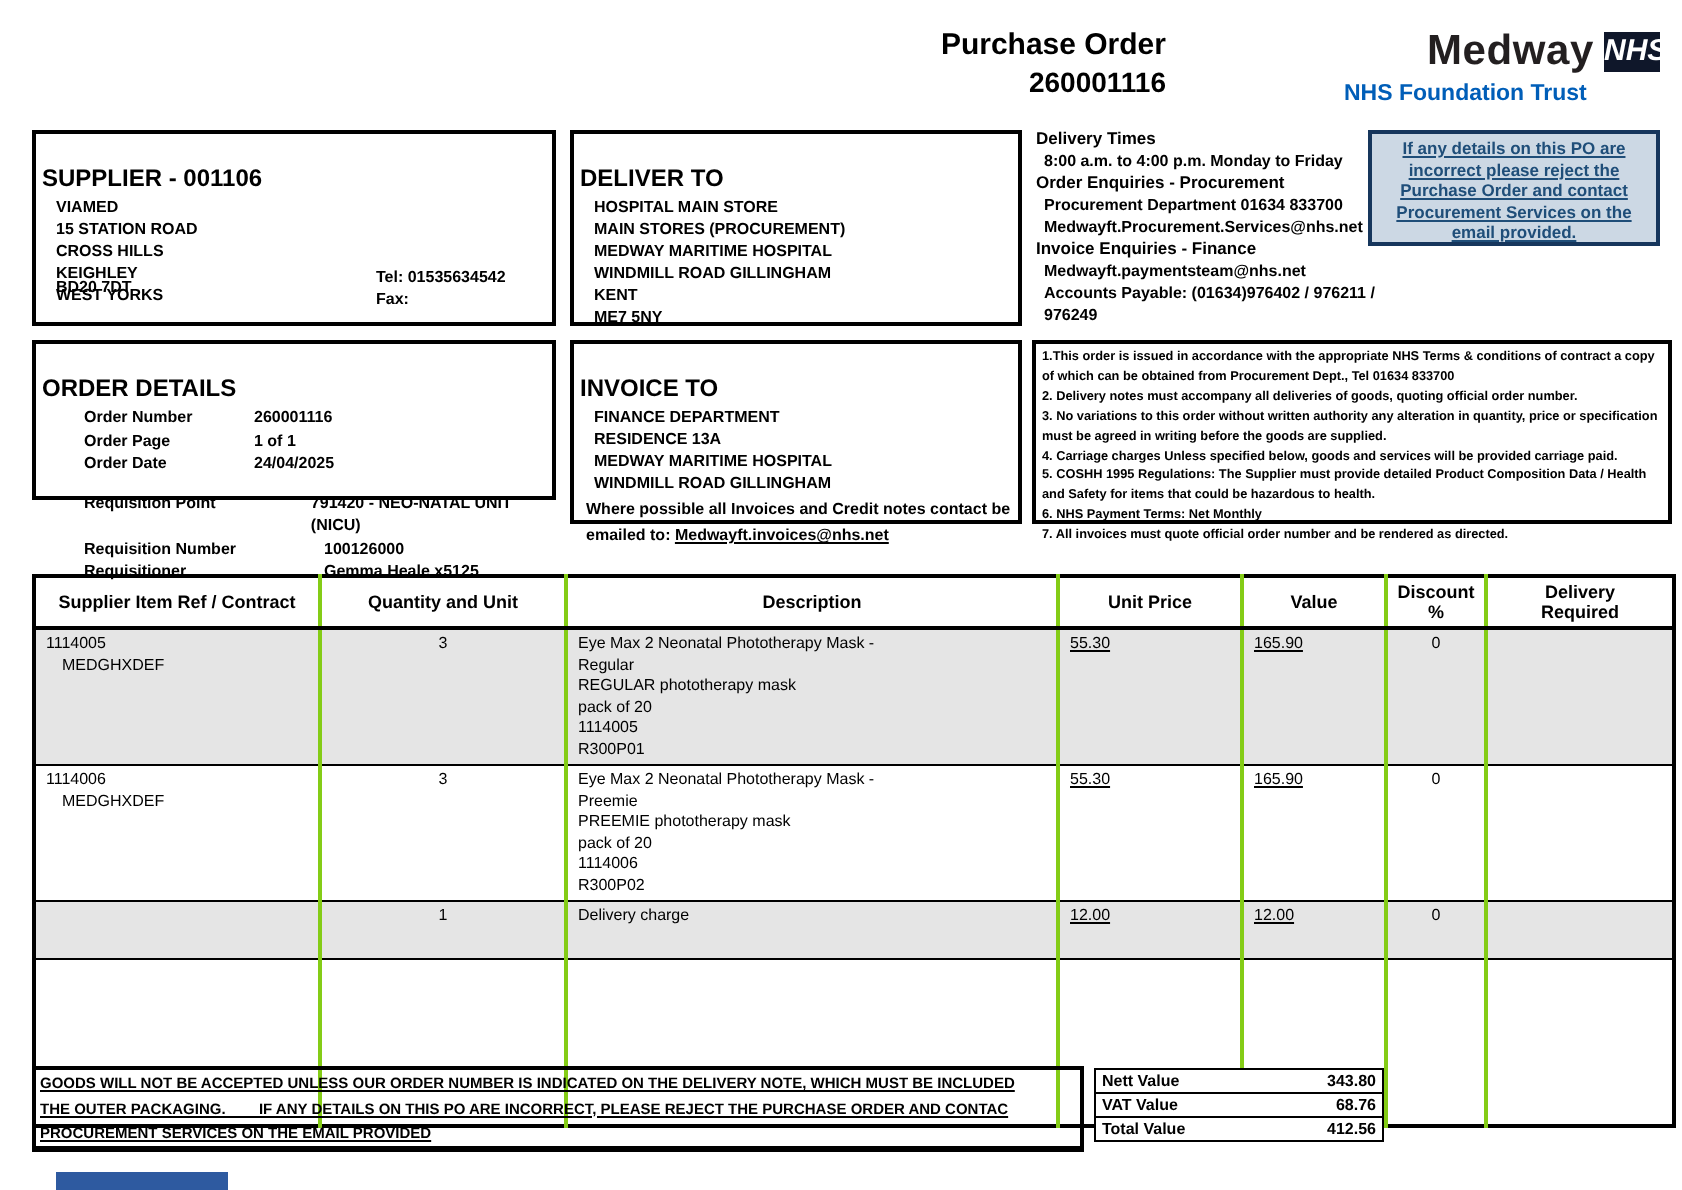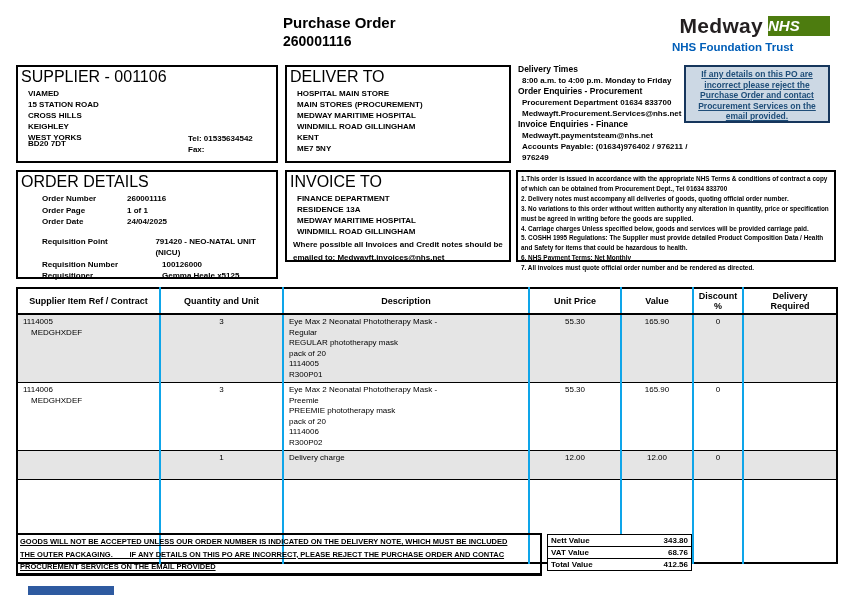--- a/index.html
+++ b/index.html
@@ -1,38 +1,38 @@
 <!DOCTYPE html>
 <html><head>
 <meta charset="utf-8">
 <style>
   * { margin:0; padding:0; box-sizing:border-box; }
   body { background:#fff; }
   .page { position:relative; width:841px; height:595px; background:#ffffff;
           font-family:"Liberation Sans", sans-serif; color:#000; overflow:hidden; }
 
   
-  .title-block { position:absolute; left:283px; top:14px; width:300px; text-align:left; }
+  .title-block { position:absolute; left:283px; top:14px; width:300px; text-align:right; }
   .title-main { font-size:15px; font-weight:bold; }
   .title-num  { font-size:14px; font-weight:bold; margin-top:2px; }
   .logo-block { position:absolute; left:650px; top:14px; width:180px; }
   .logo-row { display:flex; justify-content:flex-end; align-items:center; gap:5px; }
   .medway-name { font-size:21px; font-weight:600; color:#231f20; letter-spacing:0.3px; }
-  .nhs-box { width:62px; height:20px; background:#4d7c0f; color:#fff; font-weight:bold;
-             font-style:italic; font-size:15px; text-align:left; line-height:20px; }
+  .nhs-box { width:28px; height:20px; background:#0f172a; color:#fff; font-weight:bold;
+             font-style:italic; font-size:15px; text-align:right; line-height:20px; }
   .trust-sub { margin-top:3px; color:#005EB8; font-weight:bold; font-size:11.5px; text-align:left;padding-left:22px; }
 
   
   .box { position:absolute; border:2px solid #000; background:#fff; }
   .box-supplier { left:16px; top:65px; width:262px; height:98px; }
   .box-deliver  { left:285px; top:65px; width:226px; height:98px; }
-  .box-order    { left:16px; top:170px; width:262px; height:109px; }
+  .box-order    { left:16px; top:170px; width:262px; height:80px; }
   .box-invoice  { left:285px; top:170px; width:226px; height:92px; }
   .box-terms    { left:516px; top:170px; width:320px; height:92px; padding:2px 3px; }
-  .box-head { font-size:16px; font-weight:normal; padding:1px 3px 2px 3px; }
+  .box-head { font-size:12px; font-weight:bold; padding:15px 3px 2px 3px; }
   .addr-line { font-size:8px; font-weight:bold; line-height:11px; padding-left:10px; }
 
   .telfax { position:absolute; left:170px; top:66px; font-size:8px; font-weight:bold; line-height:11px; }
   .postcode { position:absolute; left:10px; top:72px; font-size:8px; font-weight:bold; }
 
   
   .contact { position:absolute; left:518px; top:64px; width:175px; font-size:8px;
              font-weight:bold; line-height:11px; }
   .contact .chead { font-size:8.5px; }
   .contact .cval { padding-left:4px; }
@@ -47,29 +47,29 @@
   .gap6 { height:8px; }
 
   .inv-note { font-size:8px; font-weight:bold; padding-left:6px; line-height:11px; margin-top:2px; }
   .inv-email { text-decoration:underline; }
 
   .terms-line { font-size:6.4px; font-weight:bold; line-height:9.9px; }
 
   
   .items { position:absolute; left:16px; top:265px; width:820px; border-collapse:collapse;
            table-layout:fixed; }
-  .items td, .items th { border-left:2px solid #0ea5e9; vertical-align:top; overflow:hidden; }
+  .items td, .items th { border-left:2px solid #84cc16; vertical-align:top; overflow:hidden; }
   .items tr > *:first-child { border-left:2px solid #000; }
   .items { border:2px solid #000;margin-top:22px; }
   .items th { font-size:9px; font-weight:bold; text-align:center; padding:2px;
               border-bottom:2px solid #000; vertical-align:middle; }
   .items td { font-size:8px; padding:2px 5px; border-top:1px solid #000; line-height:10.5px; }
   .items tr.filler td { border-top:1px solid #000; }
   .gray td { background:#e5e5e5; }
-  .cell-c { text-align:center; } .cell-r { text-align:center; }
+  .cell-c { text-align:center; } .cell-r { text-align:left;text-decoration:underline; }
   .contract-line { padding-left:8px; }
   .h-hdr { height:26px; } .h-r0 td { height:63px; } .h-r1 td { height:63px; }
   .h-r2 td { height:29px; } .h-fill td { height:83px; }
 
   
   .goods-box { position:absolute; left:16px; top:533px; width:526px; height:43px;
                border:2px solid #000; border-bottom-width:3px; padding:1px 2px; overflow:hidden; }
   .goods-line { font-size:7.5px; font-weight:bold; text-decoration:underline;
                 white-space:pre; line-height:12.5px; }
   .totals { position:absolute; left:547px; top:534px; width:145px; }
@@ -162,21 +162,21 @@
       <span>Gemma Heale x5125</span>
     </div>
   </div>
 
   <div class="box box-invoice">
     <div class="box-head">INVOICE TO</div>
     <div class="addr-line">FINANCE DEPARTMENT</div>
     <div class="addr-line">RESIDENCE 13A</div>
     <div class="addr-line">MEDWAY MARITIME HOSPITAL</div>
     <div class="addr-line">WINDMILL ROAD GILLINGHAM</div>
-    <div class="inv-note">Where possible all Invoices and Credit notes should be</div>
+    <div class="inv-note">Where possible all Invoices and Credit notes contact be</div>
     <div class="inv-note"><span>emailed to: </span><span class="inv-email">Medwayft.invoices@nhs.net</span></div>
   </div>
 
   <div class="box box-terms">
     <div class="terms-line">1.This order is issued in accordance with the appropriate NHS Terms &amp; conditions of contract a copy of which can be obtained from Procurement Dept., Tel 01634 833700</div>
     <div class="terms-line">2. Delivery notes must accompany all deliveries of goods, quoting official order number.</div>
     <div class="terms-line">3. No variations to this order without  written authority any alteration in quantity, price or specification must be agreed in writing before the goods are supplied.</div>
     <div class="terms-line">4. Carriage charges Unless specified below, goods and services will be provided carriage paid.</div>
     <div class="terms-line">5. COSHH 1995 Regulations: The Supplier must provide detailed Product Composition Data / Health and Safety for items that could be hazardous to health.</div>
     <div class="terms-line">6. NHS Payment Terms: Net Monthly</div>

